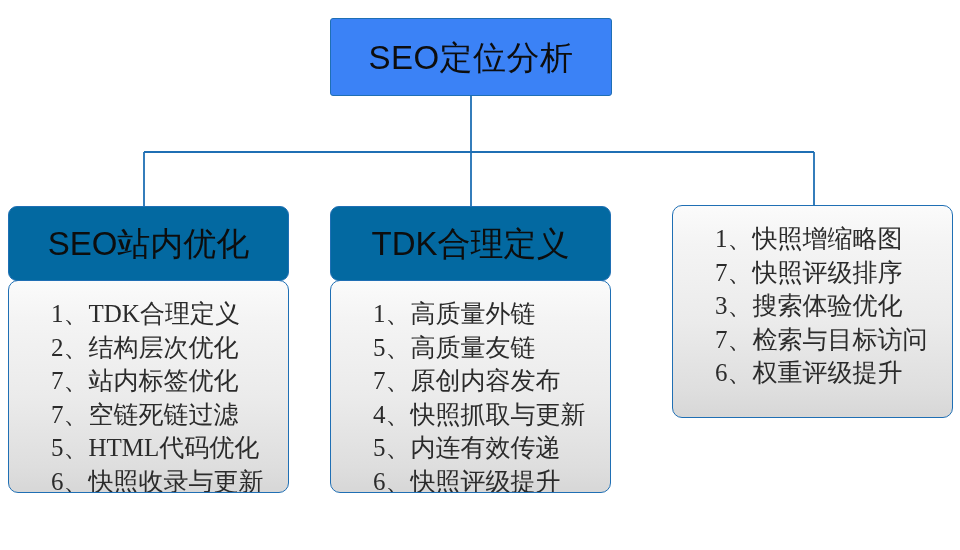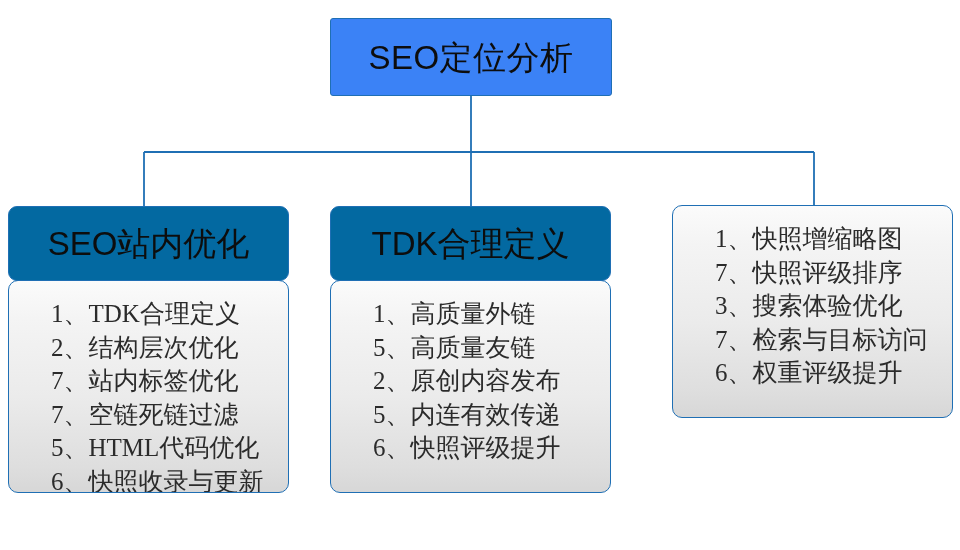--- a/index.html
+++ b/index.html
@@ -144,21 +144,22 @@
   </div>
 
   <div class="column col-2">
     <div class="col-header">
       <span class="col-header-title">TDK合理定义</span>
     </div>
     <div class="col-body">
       <ul class="item-list">
         <li>1、高质量外链</li>
         <li>5、高质量友链</li>
-        <li>2、原创内容发布</li>
+        <li>7、原创内容发布</li>
+        <li>4、快照抓取与更新</li>
         <li>5、内连有效传递</li>
         <li>6、快照评级提升</li>
       </ul>
     </div>
   </div>
 
   <div class="column col-3">
     <div class="col-body">
       <ul class="item-list">
         <li>1、快照增缩略图</li>

